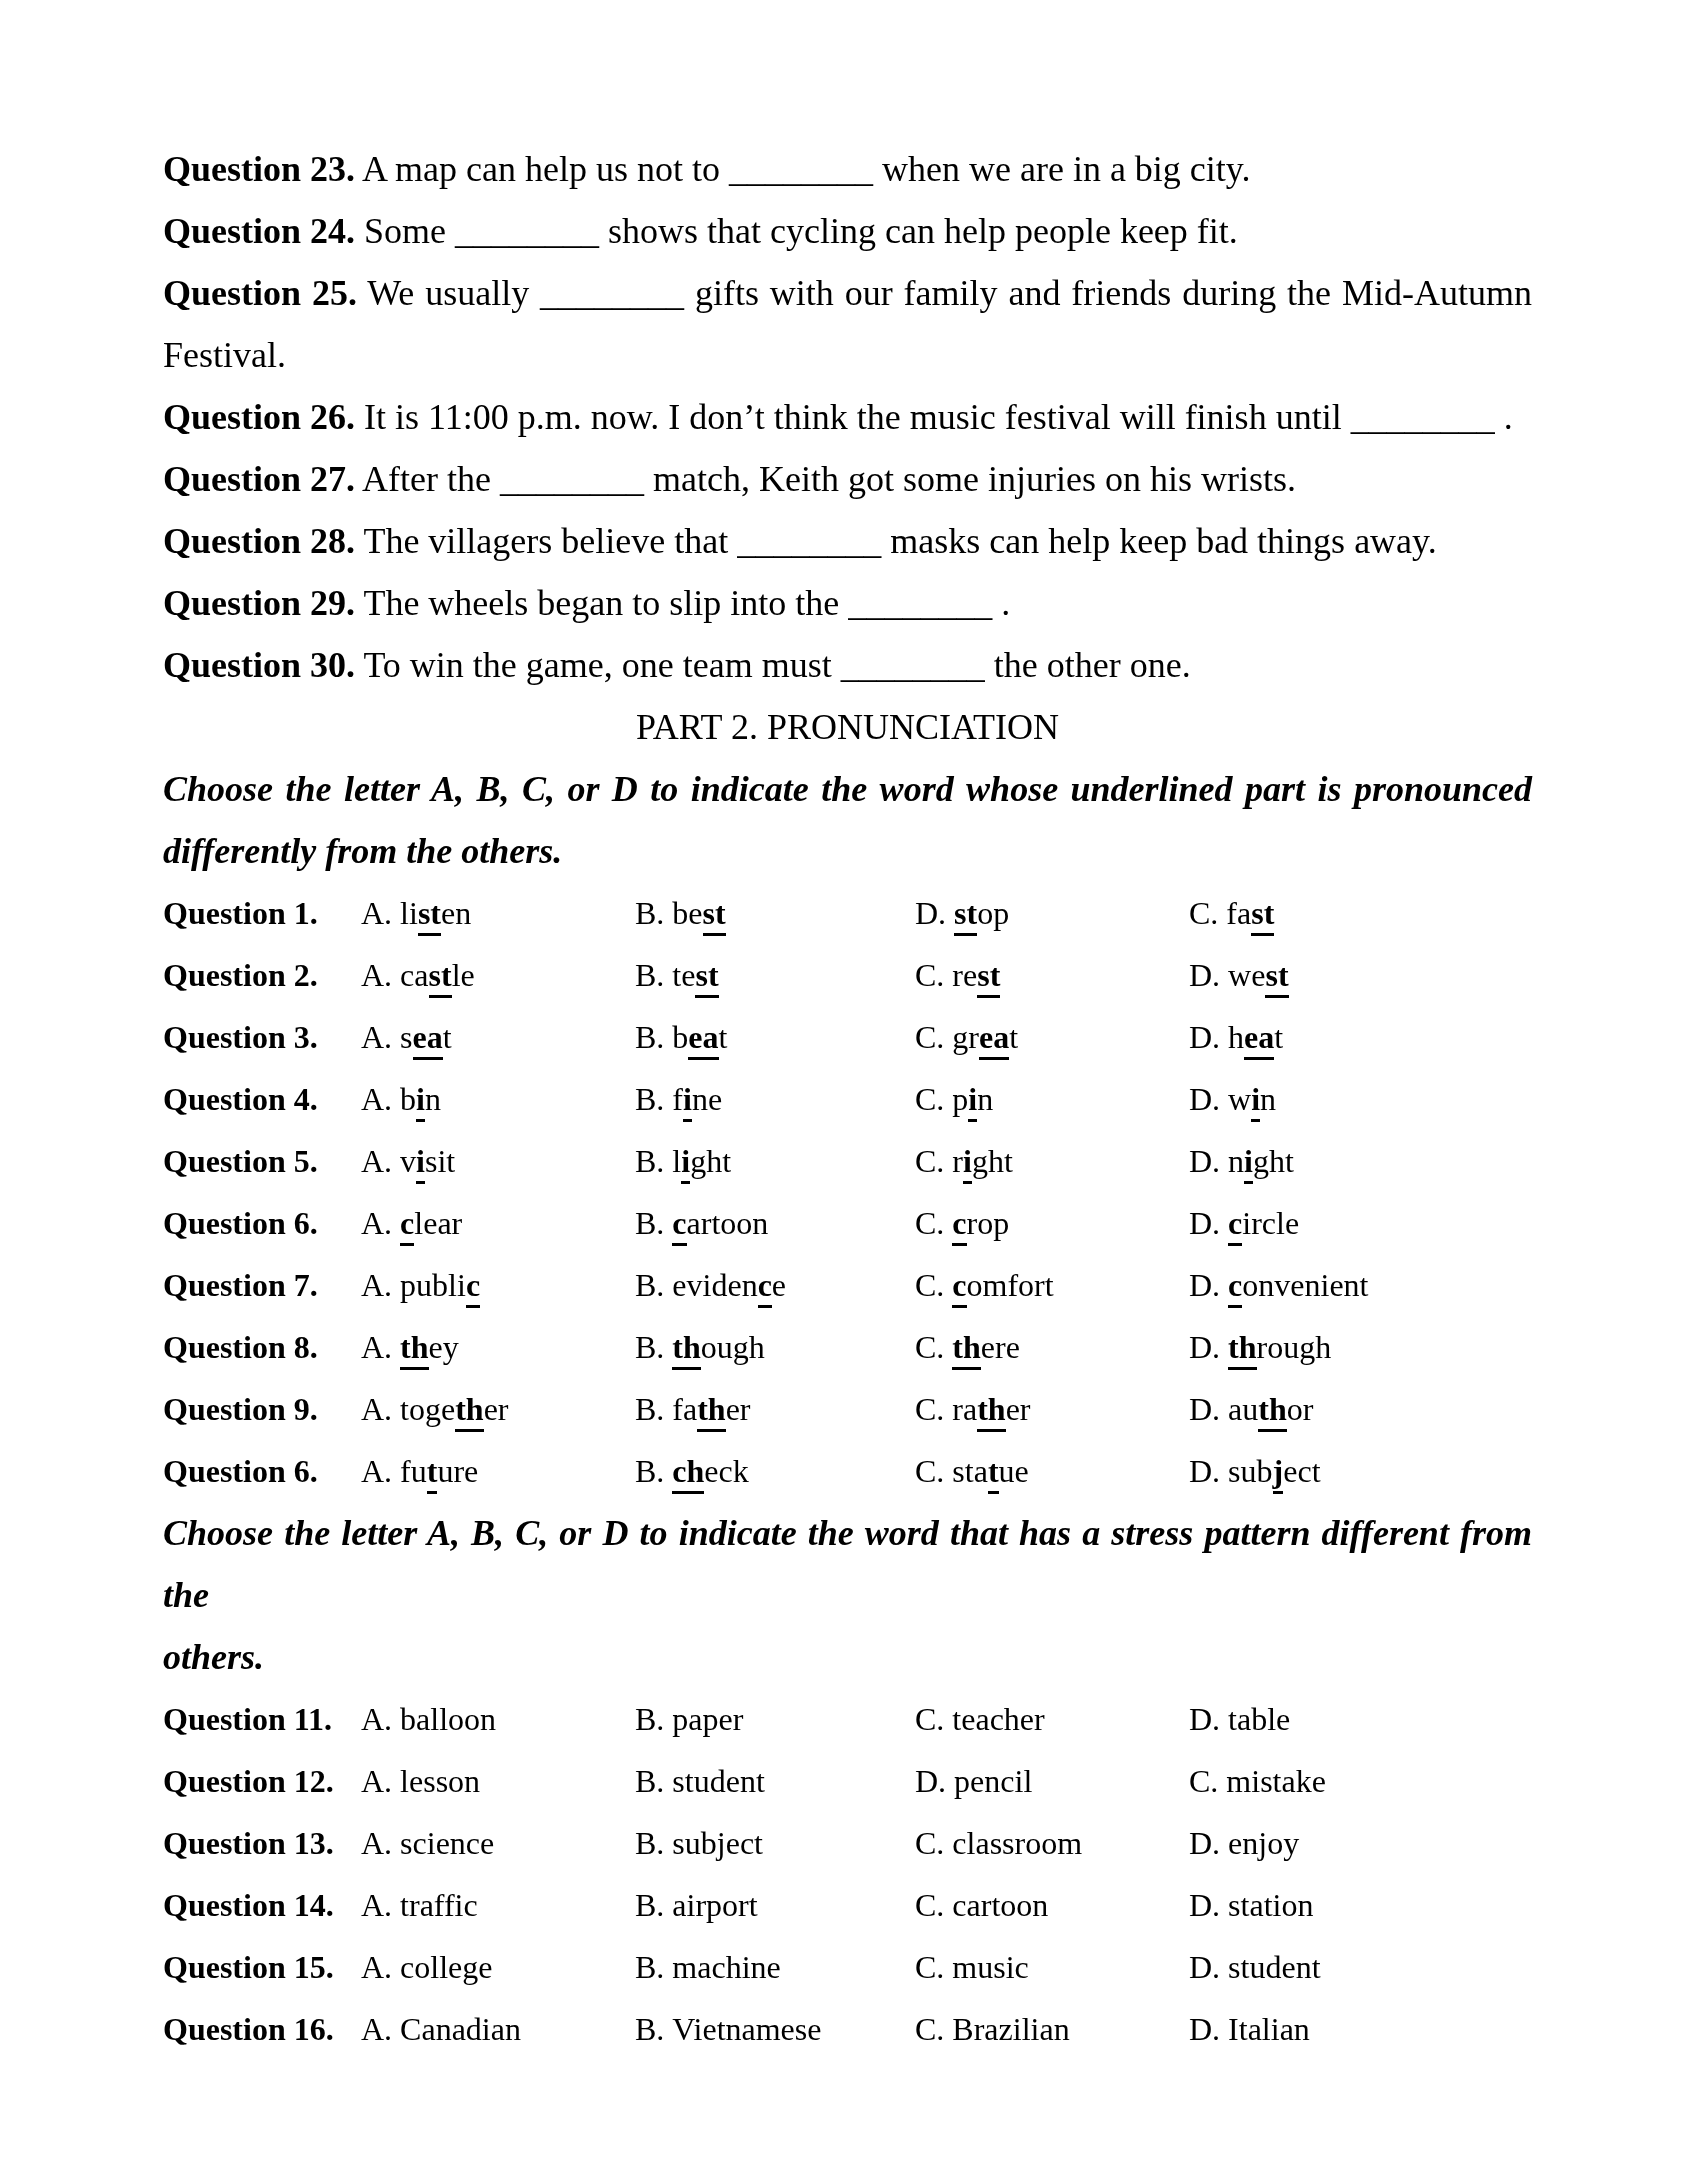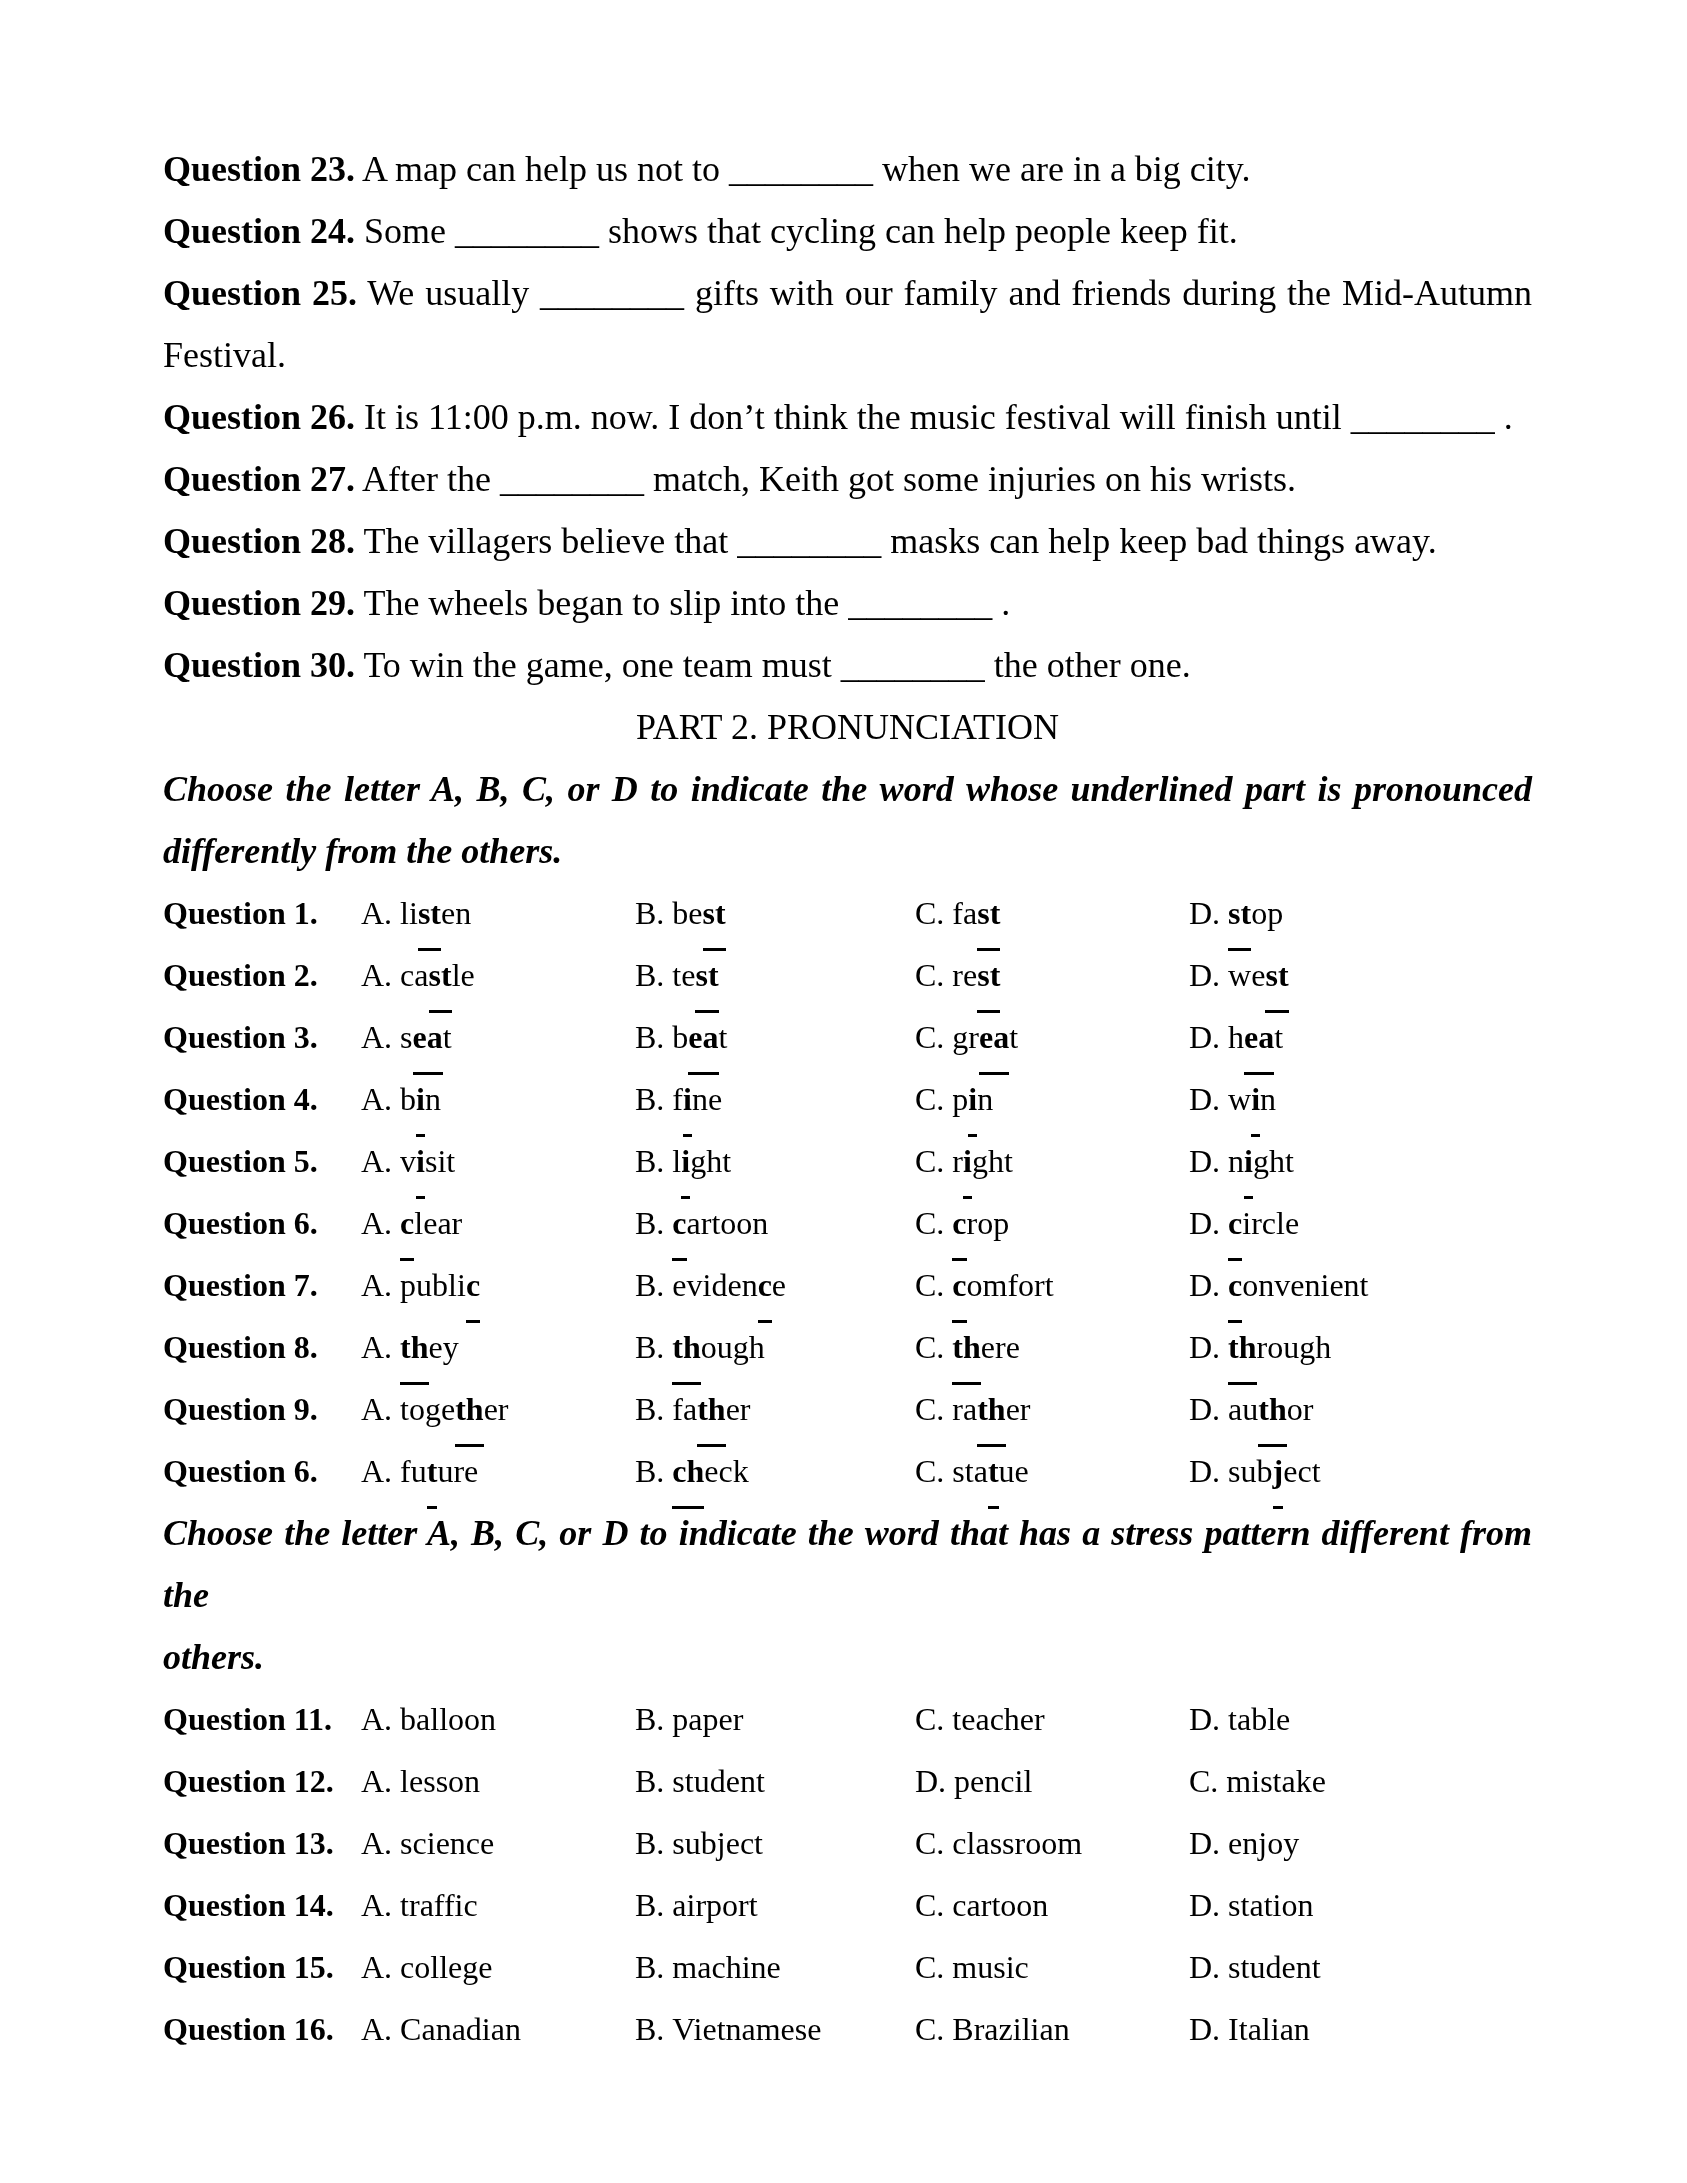--- a/index.html
+++ b/index.html
@@ -18,21 +18,21 @@
   .q.just { text-align-last: justify; }
   .cont { display: block; text-align: left; text-align-last: auto; font-family: Liberation Serif, serif; }
   
   .instr { font-style: italic; font-weight: bold; text-align: justify; }
   .instr.just { text-align-last: justify; }
   
   .row { display: grid; grid-template-columns: 198px 274px 280px 274px auto; }
   .cell { white-space: nowrap; }
   .letter { margin-right: 8px; }
   
-  .u { font-weight: bold; border-bottom: 3.2px solid #000; padding-bottom: 17px; }
+  .u { font-weight: bold; border-bottom: 3.2px solid #000; padding-bottom: 2px; }
   h1 { font-weight: normal; text-align: center; }
 </style>
 </head>
 <body>
 
 <div class="page">
   <section>
   <p class="q">
     <span class="b">Question 23.</span>
     <span>A map can help us not to ________ when we are in a big city.</span>
@@ -84,22 +84,22 @@
 
   <h1>PART 2. PRONUNCIATION</h1>
 
   <p class="instr just"><span>Choose the letter A, B, C, or D to indicate the word whose underlined part is pronounced</span><span class="cont">differently from the others.</span></p>
 
   <section>
   <div class="row">
     <span class="b cell">Question 1.</span>
     <span class="cell"><span class="letter">A.</span><span>li</span><span class="u">st</span><span>en</span></span>
     <span class="cell"><span class="letter">B.</span><span>be</span><span class="u">st</span></span>
+    <span class="cell"><span class="letter">D.</span><span></span><span class="u">st</span><span>op</span></span>
     <span class="cell"><span class="letter">C.</span><span>fa</span><span class="u">st</span></span>
-    <span class="cell"><span class="letter">D.</span><span></span><span class="u">st</span><span>op</span></span>
   </div>
 
   <div class="row">
     <span class="b cell">Question 2.</span>
     <span class="cell"><span class="letter">A.</span><span>ca</span><span class="u">st</span><span>le</span></span>
     <span class="cell"><span class="letter">B.</span><span>te</span><span class="u">st</span></span>
     <span class="cell"><span class="letter">C.</span><span>re</span><span class="u">st</span></span>
     <span class="cell"><span class="letter">D.</span><span>we</span><span class="u">st</span></span>
   </div>
 

